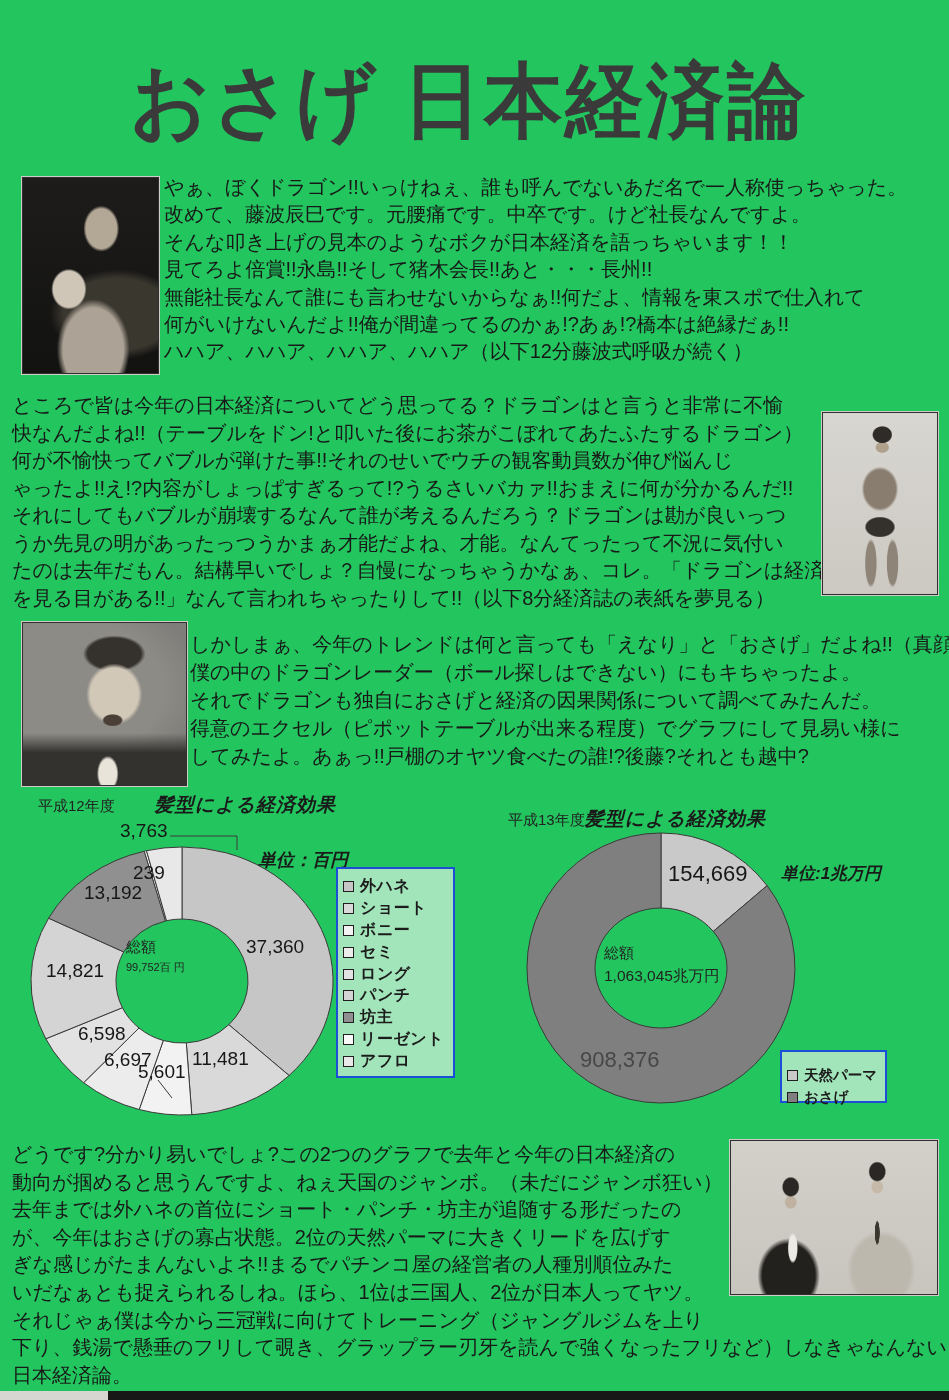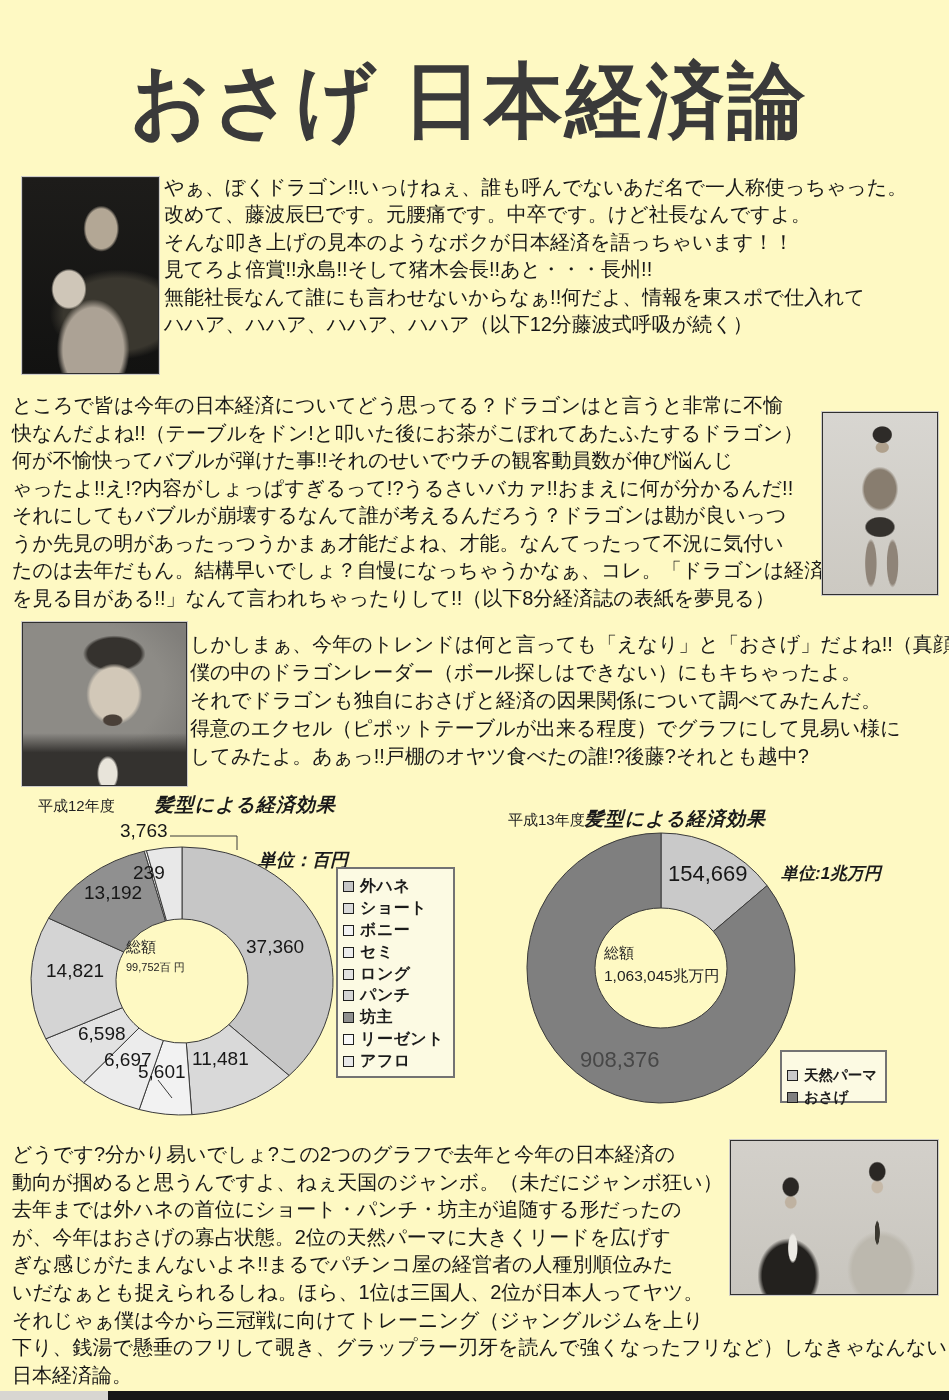--- a/index.html
+++ b/index.html
@@ -1,19 +1,19 @@
 <!DOCTYPE html>
 <html><head>
 <meta charset="utf-8">
 <style>
   html,body{margin:0;padding:0;}
   #page{
     position:relative;
     width:949px;height:1400px;
-    background:#fef9c3;
+    background:#22c55e;
     font-family:"Liberation Sans","DejaVu Sans",sans-serif;
     color:#1b1b1b;
     overflow:hidden;
   }
   .abs{position:absolute;}
   
   #main-title{
     left:130px;top:50px;width:700px;
     font-size:78px;font-weight:bold;color:#3a3a3a;
     letter-spacing:3px;white-space:nowrap;
@@ -77,21 +77,21 @@
   .chart-title .prefix{font-size:15px;color:#222;}
   .chart-title .main{font-size:19px;font-weight:bold;font-style:italic;color:#1a1a1a;letter-spacing:1px;}
   .unit-label{font-size:18px;font-weight:bold;font-style:italic;color:#1a1a1a;white-space:nowrap;}
   .vlabel{position:absolute;font-size:19px;color:#171717;white-space:nowrap;}
   .vlabel.big{font-size:22px;}
   .vlabel.on-dark{color:#474747;}
   .center-text{position:absolute;color:#222;}
   .center-text .cap{font-size:15px;}
   .center-text .val{font-size:11px;margin-top:3px;white-space:nowrap;}
   #donut-right-center .val{font-size:15.5px;}
-  .legend{border:2px solid #737373;background:rgba(250,250,248,0.6);}
+  .legend{border:2px solid #1d4ed8;background:rgba(250,250,248,0.6);}
   .legend .row{display:flex;align-items:center;white-space:nowrap;}
   .legend .sq{display:inline-block;width:9px;height:9px;border:1.5px solid #1f1f1f;margin-right:6px;flex:0 0 auto;}
   #legend-left{left:336px;top:867px;width:119px;height:211px;padding:7px 5px;box-sizing:border-box;}
   #legend-left .row{height:21.8px;font-size:16px;font-weight:bold;letter-spacing:0.5px;}
   #legend-right{left:780px;top:1050px;width:107px;height:53px;padding:12px 5px;box-sizing:border-box;}
   #legend-right .row{height:22px;font-size:14.5px;font-weight:bold;}
   
   #scan-strip-dark{left:108px;top:1391px;width:841px;height:9px;background:#171717;}
   #scan-strip-light{left:0;top:1391px;width:108px;height:9px;background:#d8d6d1;}
 </style>
@@ -102,20 +102,21 @@
 
   <div id="main-title" class="abs">おさげ 日本経済論</div>
 
   <div id="photo-pointing" class="abs photo"></div>
   <div id="para-intro" class="abs para">
     <div class="line">やぁ、ぼくドラゴン!!いっけねぇ、誰も呼んでないあだ名で一人称使っちゃった。</div>
     <div class="line">改めて、藤波辰巳です。元腰痛です。中卒です。けど社長なんですよ。</div>
     <div class="line">そんな叩き上げの見本のようなボクが日本経済を語っちゃいます！！</div>
     <div class="line">見てろよ倍賞!!永島!!そして猪木会長!!あと・・・長州!!</div>
     <div class="line">無能社長なんて誰にも言わせないからなぁ!!何だよ、情報を東スポで仕入れて</div>
+    <div class="line">何がいけないんだよ!!俺が間違ってるのかぁ!?あぁ!?橋本は絶縁だぁ!!</div>
     <div class="line">ハハア、ハハア、ハハア、ハハア（以下12分藤波式呼吸が続く）</div>
   </div>
 
   <div id="para-economy" class="abs para">
     <div class="line">ところで皆は今年の日本経済についてどう思ってる？ドラゴンはと言うと非常に不愉</div>
     <div class="line">快なんだよね!!（テーブルをドン!と叩いた後にお茶がこぼれてあたふたするドラゴン）</div>
     <div class="line">何が不愉快ってバブルが弾けた事!!それのせいでウチの観客動員数が伸び悩んじ</div>
     <div class="line">ゃったよ!!え!?内容がしょっぱすぎるって!?うるさいバカァ!!おまえに何が分かるんだ!!</div>
     <div class="line">それにしてもバブルが崩壊するなんて誰が考えるんだろう？ドラゴンは勘が良いっつ</div>
     <div class="line">うか先見の明があったっつうかまぁ才能だよね、才能。なんてったって不況に気付い</div>

